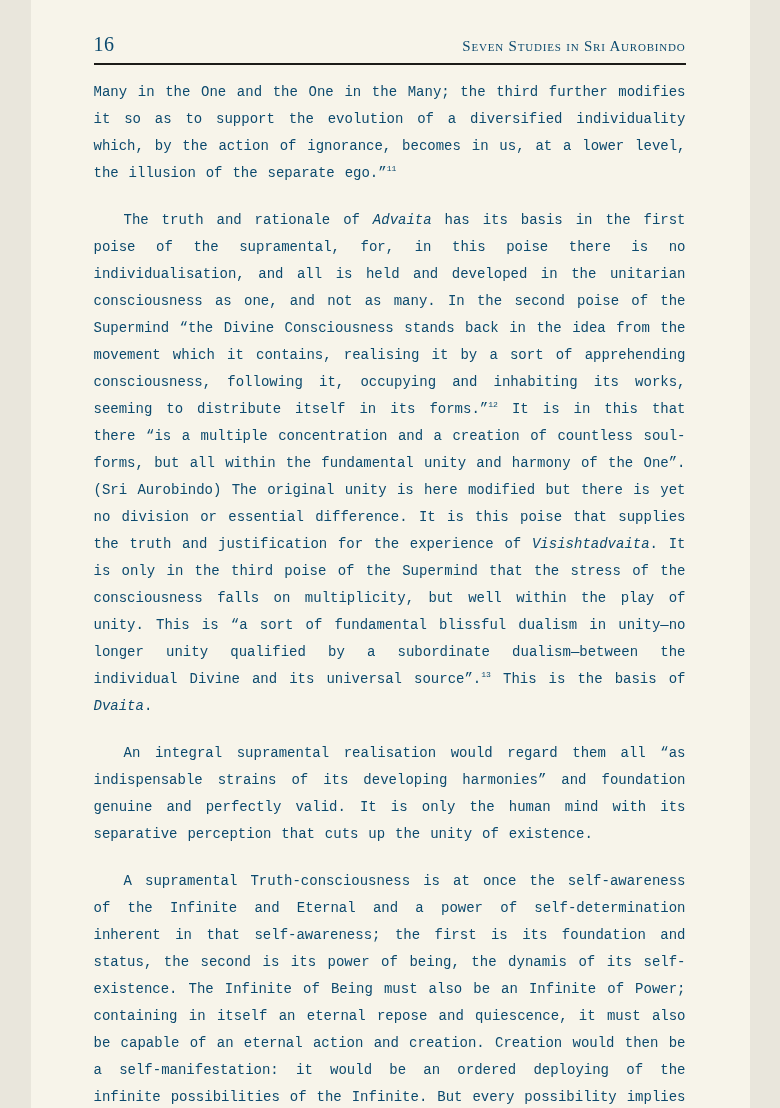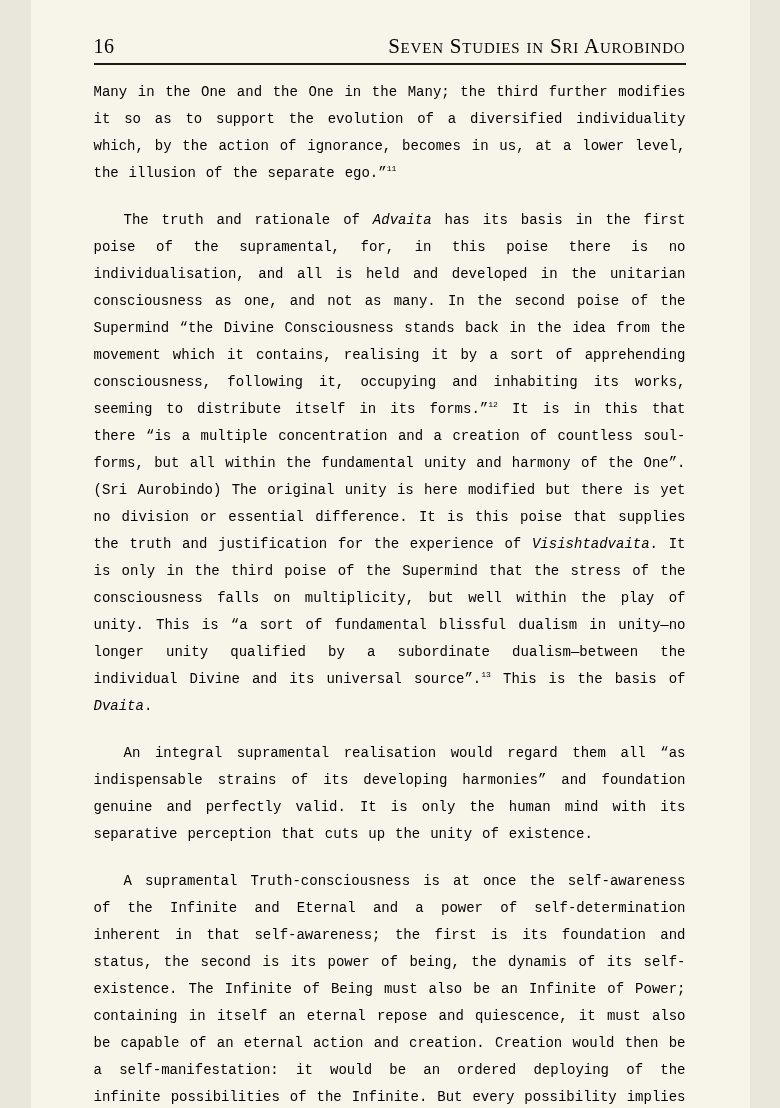--- a/index.html
+++ b/index.html
@@ -9,38 +9,38 @@
   }
   .page {
     position: relative;
     width: 719px;
     height: 1108px;
     margin: 0 auto;
     background: #f7f4ea;
     box-sizing: border-box;
     padding: 6px 64px 0 63px;
     overflow: hidden;
-    color: #000000;
+    color: #0c4a6e;
     font-family: "Liberation Serif", "DejaVu Serif", serif;
   }
   .page-header {
     display: flex;
     justify-content: space-between;
     align-items: baseline;
     font-size: 20px;
     line-height: 26px;
   }
   .page-number {
     font-weight: 400;
     letter-spacing: 0.5px;
   }
   .running-title {
     font-variant: small-caps;
     letter-spacing: 0.8px;
-    font-size: 21px;
+    font-size: 15px;
     margin-top: 27px;
   }
   .header-rule {
     border: 0;
     border-top: 2px solid #1c1b18;
     margin: 4px 0 0 0;
   }
   .body-text {
     margin-top: 14px;
     font-size: 14px;

